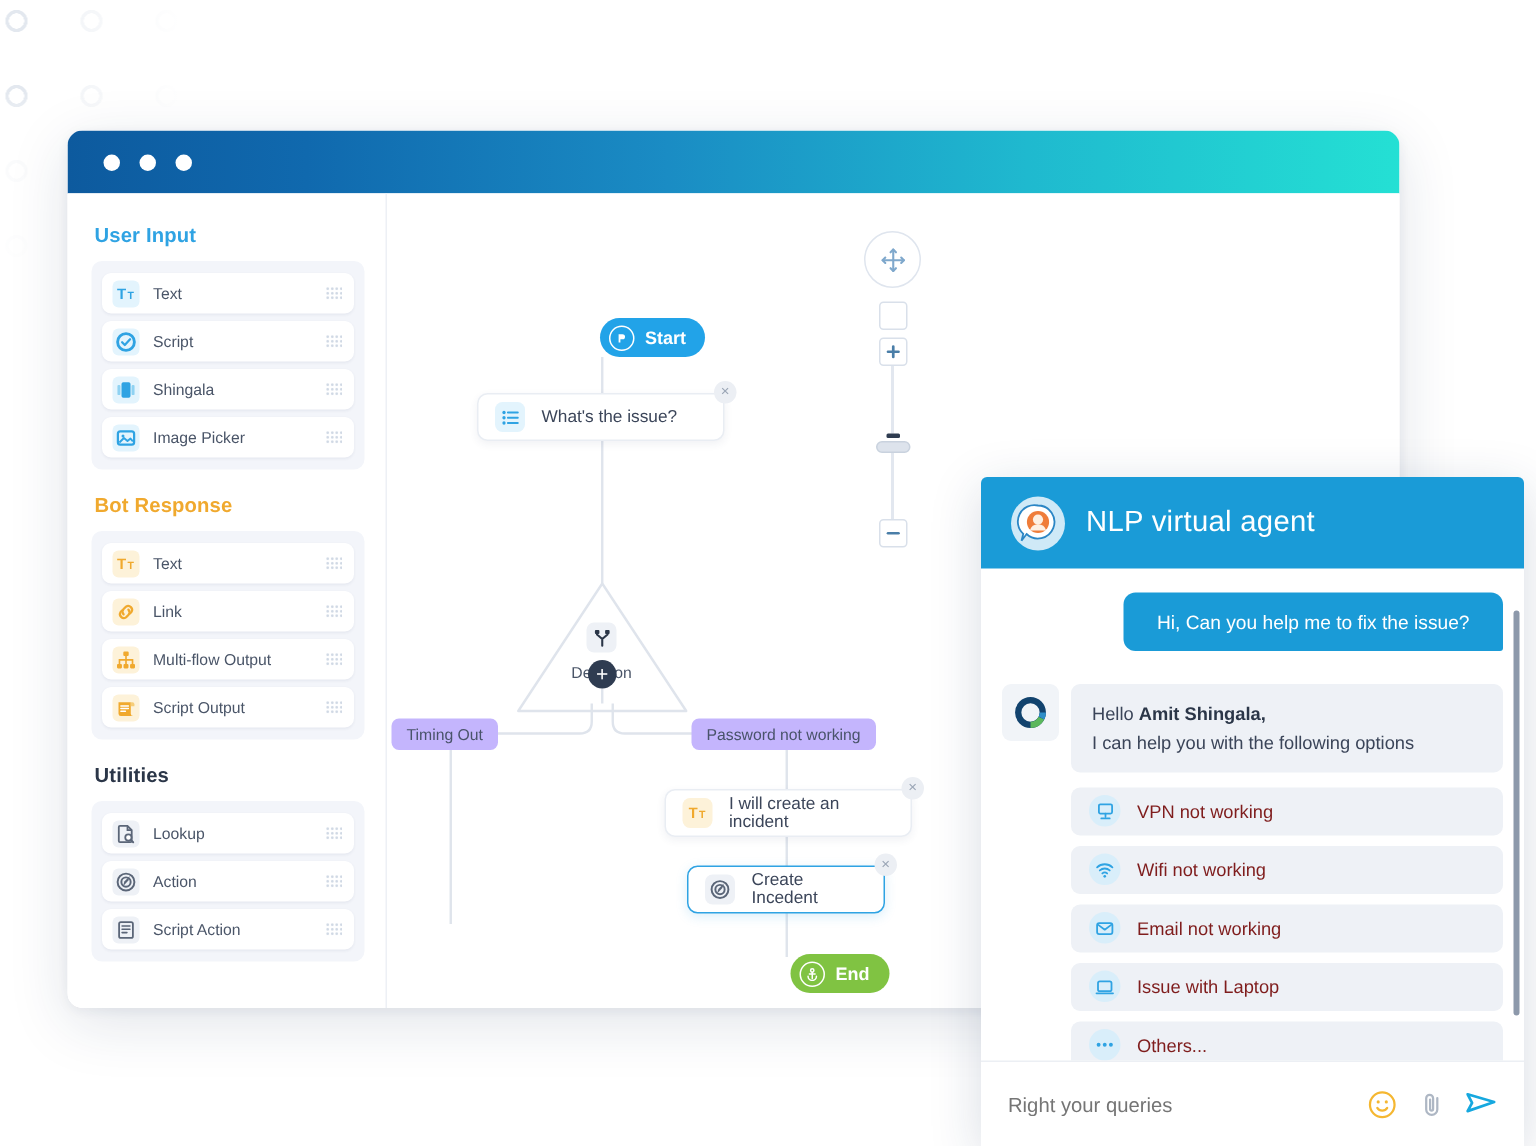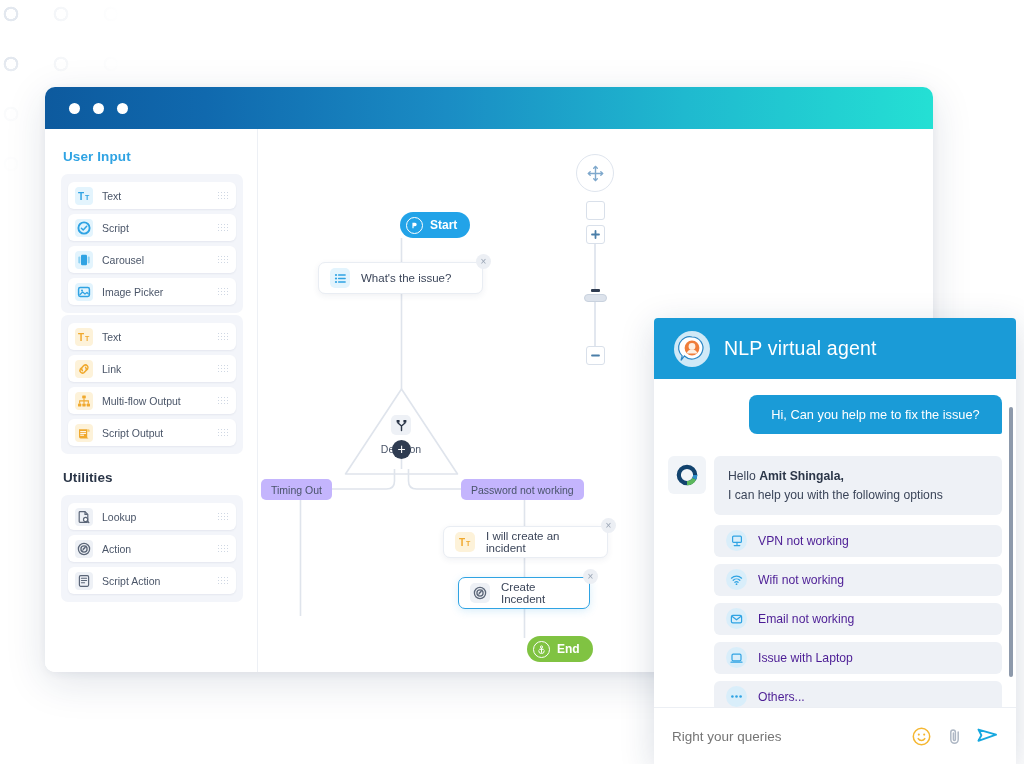--- a/index.html
+++ b/index.html
@@ -181,21 +181,21 @@
   .msg-bot {
     flex: 1 1 auto; background: #eef1f6; border-radius: 6px; padding: 11px 14px;
     font-size: 12.2px; color: #3b4559; line-height: 1.5;
   }
   .msg-bot b { font-weight: 700; color: #2b3648; }
 
   .opt-list { margin-top: 10px; margin-left: 46px; }
   .opt {
     display: flex; align-items: center; gap: 11px; background: #eef1f6;
     border-radius: 6px; height: 32px; padding: 0 12px; margin-bottom: 7px;
-    font-size: 12.2px; color: #4c1d95;
+    font-size: 12.2px; color: #7f1d1d;
   }
   .opt-ico { width: 21px; height: 21px; border-radius: 50%; background: #d9eefa; flex: 0 0 21px;
              display: flex; align-items: center; justify-content: center; }
 
   .chat-scrollbar {
     position: absolute; right: 3px; top: 28px; width: 4px; height: 270px;
     background: #8d99ab; border-radius: 2px;
   }
   .chat-foot {
     flex: 0 0 57px; height: 57px; border-top: 1px solid #eceff4;
@@ -253,37 +253,38 @@
           </div>
 
           <div class="pal-item">
             <span class="pal-ico ico-blue">
               <svg width="14" height="14" viewBox="0 0 14 14">
                   <rect x="4" y="1.8" width="6" height="10.4" rx="1.2" fill="#2fa3e3"></rect>
                   <rect x="1.3" y="3.6" width="2" height="6.8" rx=".8" fill="#8fd2f2"></rect>
                   <rect x="10.7" y="3.6" width="2" height="6.8" rx=".8" fill="#8fd2f2"></rect>
                 </svg>
             </span>
-            <span class="pal-label">Carousel</span>
+            <span class="pal-label">Shingala</span>
             <span class="grip"></span>
           </div>
 
           <div class="pal-item">
             <span class="pal-ico ico-blue">
               <svg width="14" height="14" viewBox="0 0 14 14">
                   <rect x="1.6" y="2.6" width="10.8" height="8.8" rx="1.6" fill="none" stroke="#2fa3e3" stroke-width="1.5"></rect>
                   <circle cx="5" cy="5.6" r="1" fill="#2fa3e3"></circle>
                   <path d="M2.6 10 L5.6 7 L8 9 L10 7.4 L11.6 9.3" fill="none" stroke="#2fa3e3" stroke-width="1.3" stroke-linejoin="round"></path>
                 </svg>
             </span>
             <span class="pal-label">Image Picker</span>
             <span class="grip"></span>
           </div>
         </div>
 
+        <div class="pal-header gold" style="padding-top:14px">Bot Response</div>
         <div class="pal-group">
 
           <div class="pal-item">
             <span class="pal-ico ico-gold">
               <svg width="13" height="12" viewBox="0 0 13 12">
                   <text x="0" y="9.5" font-family="Liberation Sans, sans-serif" font-size="10" font-weight="700" fill="#f0a92e">T</text>
                   <text x="7" y="9.5" font-family="Liberation Sans, sans-serif" font-size="7" font-weight="700" fill="#f0a92e">T</text>
                 </svg>
             </span>
             <span class="pal-label">Text</span>

